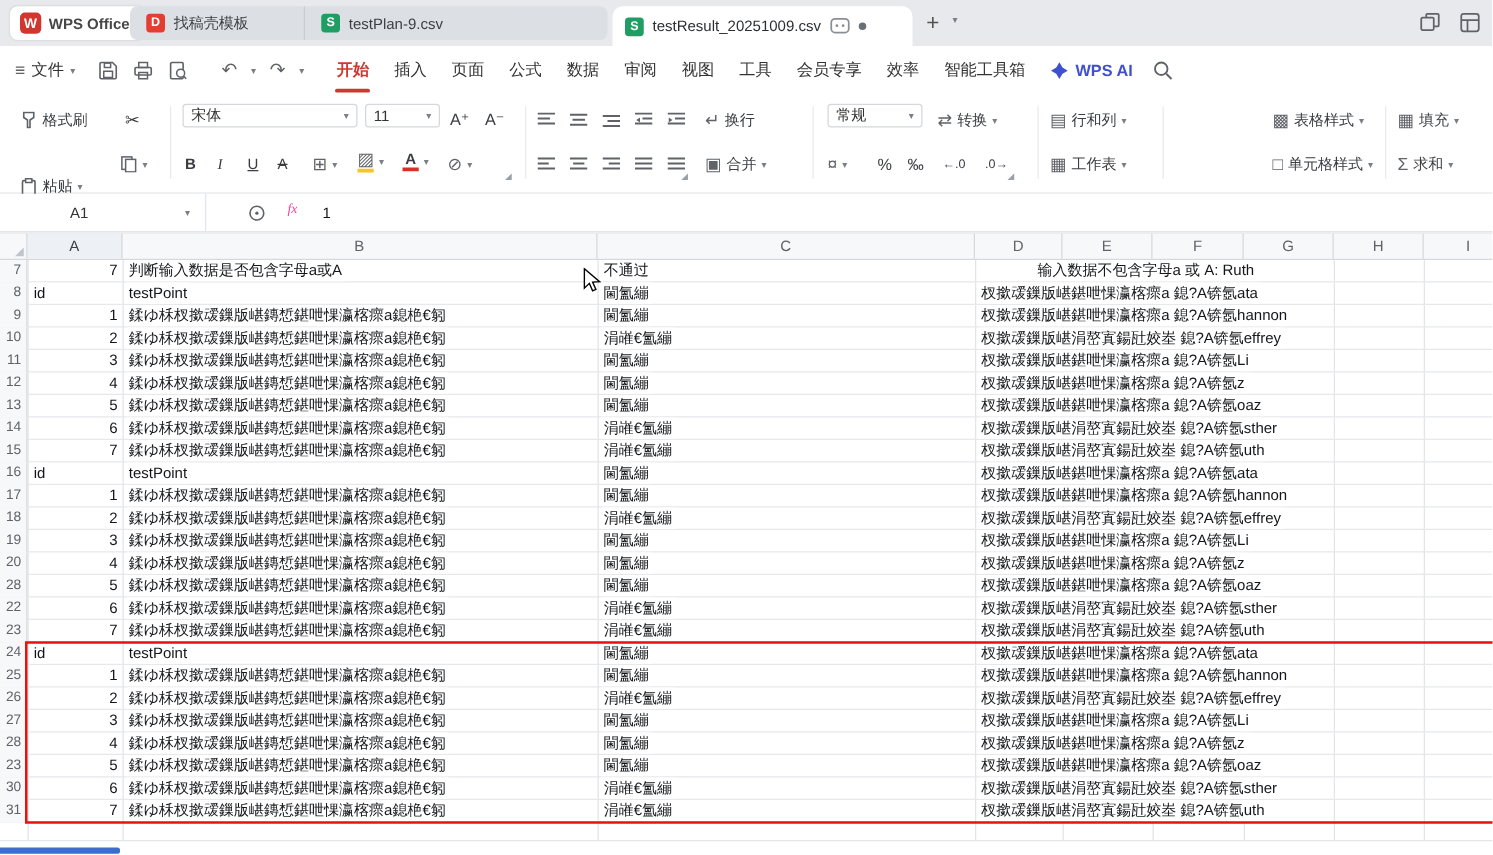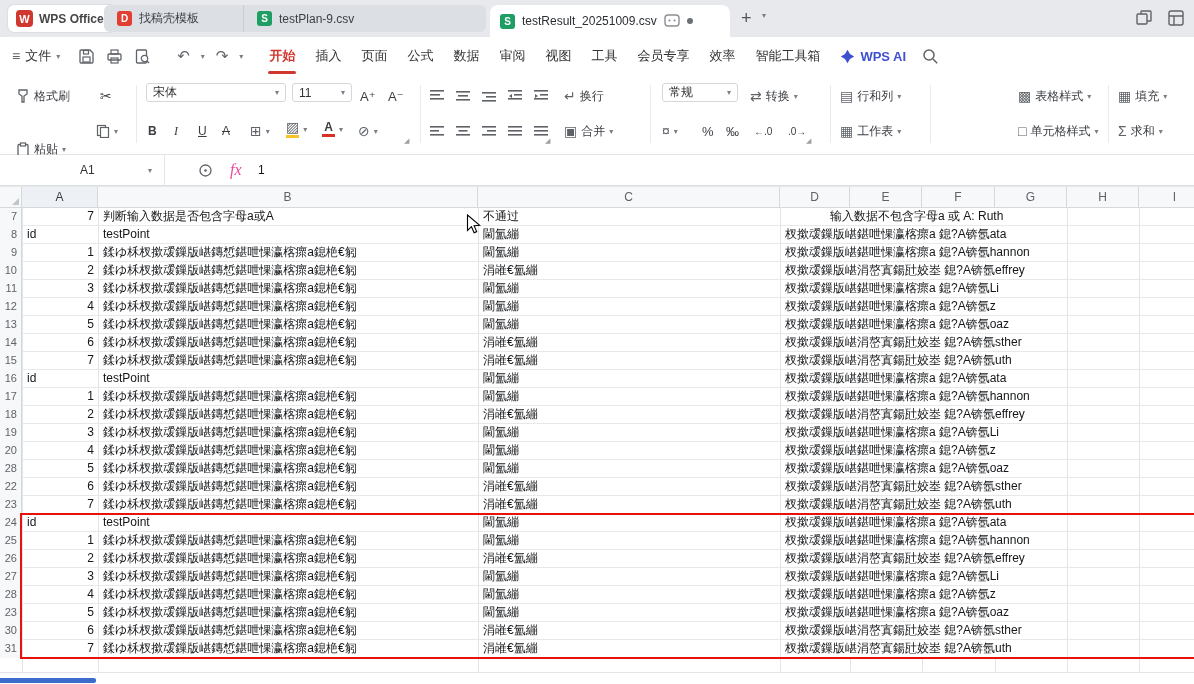--- a/index.html
+++ b/index.html
@@ -38,21 +38,21 @@
   .combo{position:absolute;height:19px;border:1px solid #d4d7db;border-radius:3px;background:#fff;display:flex;align-items:center;justify-content:space-between;padding:0 6px;font-size:12px;color:#333}
   .gi{font-size:14px;color:#5f6368;line-height:14px}
   .sep{position:absolute;top:10px;height:58px;width:1px;background:#e8eaec}
   .launch{position:absolute;font-size:7px;color:#9aa0a6}
   .cbar{display:inline-block;width:13px;height:3px;margin-top:1px}
   .stack{display:flex;flex-direction:column;align-items:center;line-height:11px}
   .bigbtn{position:absolute;display:flex;flex-direction:column;align-items:center;justify-content:center;gap:4px;font-size:12px;color:#3a3d42}
   
   .fbar{position:absolute;top:155px;left:0;width:1194px;height:31px;background:#fff;border-bottom:1px solid #dcdfe2}
   .namebox{position:absolute;left:0;top:0;width:165px;height:30px;border-right:1px solid #e3e6e9;display:flex;align-items:center}
-  .fx{font-family:"Liberation Serif","DejaVu Serif",serif;font-style:italic;font-size:16px;color:#ec4899}
+  .fx{font-family:"Liberation Serif","DejaVu Serif",serif;font-style:italic;font-size:11px;color:#ec4899}
   
   .ghead{position:absolute;top:186px;left:0;width:1194px;height:22px;display:flex;background:#f7f8fa;border-top:1px solid #e6e8ea;border-bottom:1px solid #d6d9dc}
   .gh-cell{height:100%;border-right:1px solid #d6d9dc;color:#5f6368;font-size:12px;text-align:center;line-height:20px;flex:0 0 auto}
   .gh-cell.sel{background:#edf1f6;color:#3c4043}
   .corner{width:22px;height:100%;border-right:1px solid #d6d9dc;position:relative;flex:0 0 auto}
   .corner::after{content:"";position:absolute;right:2px;bottom:2px;width:0;height:0;border-left:7px solid transparent;border-bottom:7px solid #c1c5ca}
   .rows{position:absolute;top:208px;left:0;width:1194px;height:464px;background:#fff;overflow:hidden}
   .vline{position:absolute;top:0;height:100%;width:1px;background:#e2e4e7;z-index:0}
   .grow{position:relative;height:18px;border-bottom:1px solid #e6e8ea}
   .rh{position:absolute;left:0;top:0;width:22px;height:18px;background:#f7f8fa;border-right:1px solid #d6d9dc;color:#5f6368;font-size:11px;text-align:right;padding-right:4px;line-height:17px;z-index:3}
@@ -363,21 +363,21 @@
   </div>
   <div class="tbtn" style="left:1118px;top:43px">
     <span class="gi">Σ</span>
     <span>求和</span>
     <span class="caret">▾</span>
   </div>
 </div>
 
 <div class="fbar">
   <div class="namebox">
-    <span style="margin-left:80px">A1</span>
+    <span style="margin-left:56px">A1</span>
     <span class="caret" style="position:absolute;right:12px">▾</span>
   </div>
   <svg style="position:absolute;left:198px;top:8px" width="15" height="15" viewBox="0 0 15 15">
       <circle cx="7.5" cy="7.5" r="5.5" fill="none" stroke="#5f6368" stroke-width="1.3"></circle>
       <circle cx="7.5" cy="7.5" r="1.3" fill="#5f6368"></circle>
     </svg>
   <span class="fx" style="position:absolute;left:230px;top:6px">fx</span>
   <span style="position:absolute;left:258px;top:8px;font-size:12px;color:#141619">1</span>
 </div>
 

